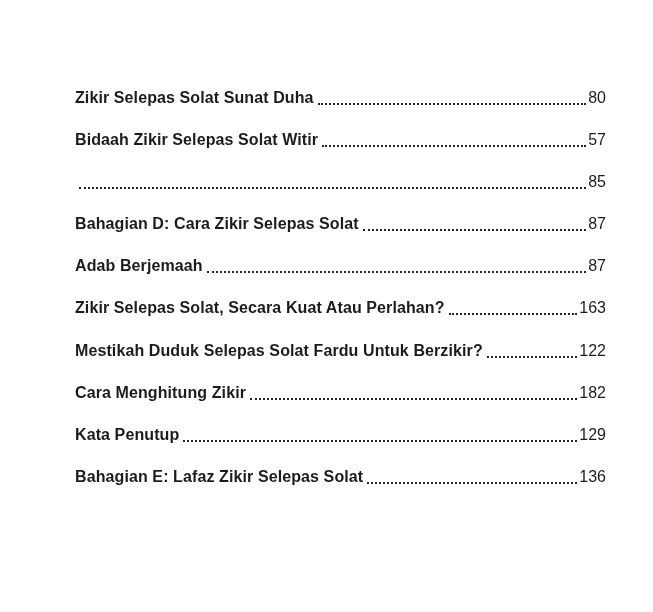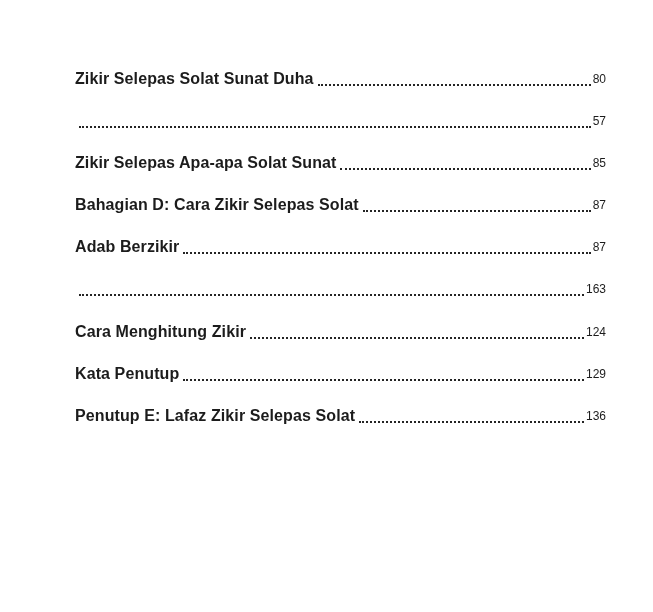--- a/index.html
+++ b/index.html
@@ -12,21 +12,21 @@
     width: 653px;
     height: 612px;
     background: #ffffff;
     font-family: "Liberation Sans", sans-serif;
     color: #1c1c1c;
     overflow: hidden;
   }
   .toc {
     position: absolute;
     left: 75px;
-    top: 69px;
+    top: 88px;
     width: 531px;
     text-align: right;
   }
   .toc-row {
     display: flex;
     align-items: flex-end;
     height: 20px;
     margin-bottom: 22.1px;
   }
   .toc-title {
@@ -36,79 +36,85 @@
     white-space: nowrap;
     letter-spacing: 0.1px;
   }
   .toc-leader {
     flex: 1 1 auto;
     min-width: 8px;
     border-bottom: 2px dotted #242424;
     margin: 0 2px 3px 4px;
   }
   .toc-page {
-    font-size: 12px;
+    font-size: 16px;
     font-weight: 400;
     line-height: 20px;
     white-space: nowrap;
   }
 </style>
 </head>
 <body>
 
 <div class="page">
   <div class="toc" id="toc-list">
   <div class="toc-row">
     <span class="toc-title">Zikir Selepas Solat Sunat Duha</span>
     <span class="toc-leader"></span>
     <span class="toc-page">80</span>
   </div>
 
 
   <div class="toc-row">
+    <span class="toc-title">Bidaah Zikir Selepas Solat Witir</span>
     <span class="toc-leader"></span>
     <span class="toc-page">57</span>
   </div>
 
   <div class="toc-row">
-    <span class="toc-title">Zikir Selepas Apa-apa Solat Sunat</span>
     <span class="toc-leader"></span>
     <span class="toc-page">85</span>
   </div>
 
   <div class="toc-row">
     <span class="toc-title">Bahagian D: Cara Zikir Selepas Solat</span>
     <span class="toc-leader"></span>
     <span class="toc-page">87</span>
   </div>
 
   <div class="toc-row">
-    <span class="toc-title">Adab Berzikir</span>
+    <span class="toc-title">Adab Berjemaah</span>
     <span class="toc-leader"></span>
     <span class="toc-page">87</span>
   </div>
 
 
   <div class="toc-row">
+    <span class="toc-title">Zikir Selepas Solat, Secara Kuat Atau Perlahan?</span>
     <span class="toc-leader"></span>
     <span class="toc-page">163</span>
   </div>
 
+  <div class="toc-row">
+    <span class="toc-title">Mestikah Duduk Selepas Solat Fardu Untuk Berzikir?</span>
+    <span class="toc-leader"></span>
+    <span class="toc-page">122</span>
+  </div>
 
   <div class="toc-row">
     <span class="toc-title">Cara Menghitung Zikir</span>
     <span class="toc-leader"></span>
-    <span class="toc-page">124</span>
+    <span class="toc-page">182</span>
   </div>
 
   <div class="toc-row">
     <span class="toc-title">Kata Penutup</span>
     <span class="toc-leader"></span>
     <span class="toc-page">129</span>
   </div>
 
   <div class="toc-row">
-    <span class="toc-title">Penutup E: Lafaz Zikir Selepas Solat</span>
+    <span class="toc-title">Bahagian E: Lafaz Zikir Selepas Solat</span>
     <span class="toc-leader"></span>
     <span class="toc-page">136</span>
   </div>
 </div>
 </div>
 
 </body></html>

